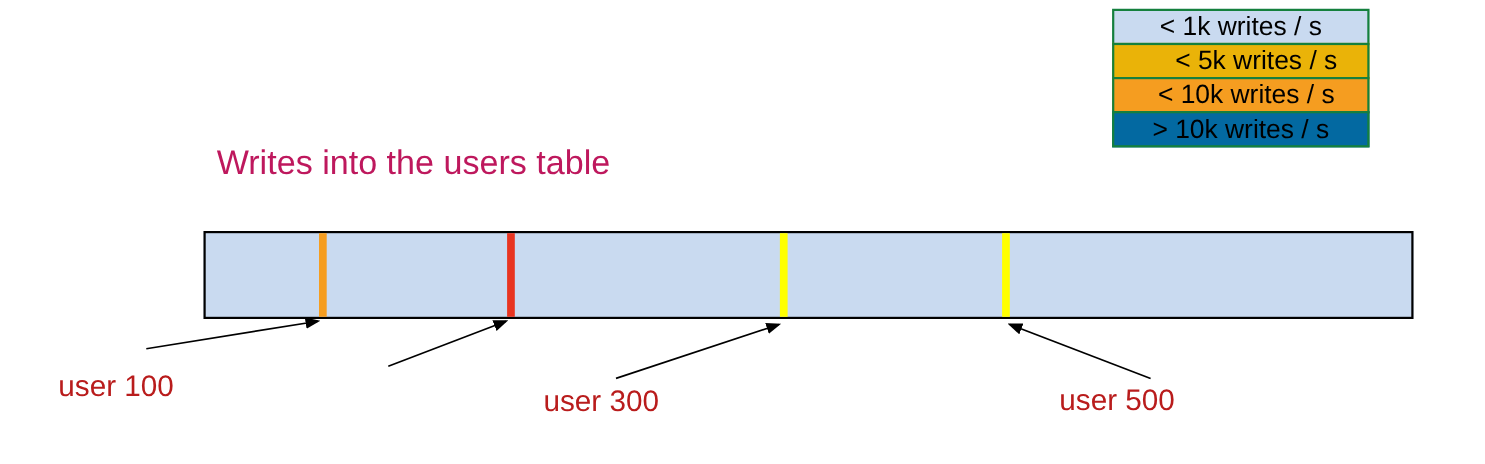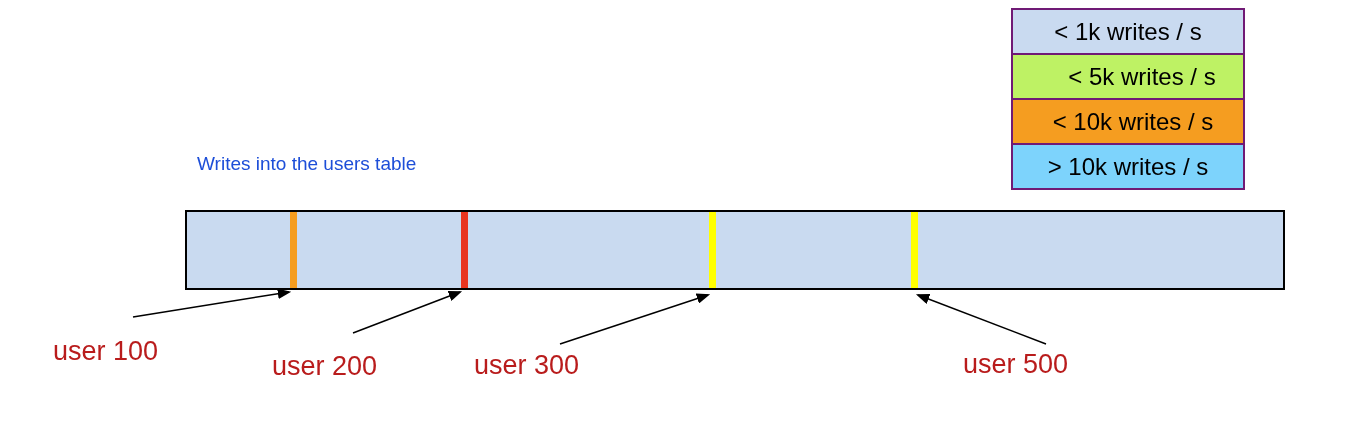--- a/index.html
+++ b/index.html
@@ -13,39 +13,39 @@
     width: 1350px;
     height: 422px;
     background: #ffffff;
     overflow: hidden;
   }
 
   
   .diagram-title {
     position: absolute;
     left: 197px;
-    top: 149px;
-    font-size: 19px;
+    top: 133px;
+    font-size: 31px;
     line-height: 30px;
-    color: #1d4ed8;
+    color: #be185d;
     white-space: nowrap;
   }
 
   
   .legend {
     position: absolute;
     left: 1011px;
     top: 8px;
     width: 234px;
   }
   .legend-row {
     box-sizing: border-box;
     width: 234px;
-    height: 47px;
-    border: 2px solid #701a75;
+    height: 33px;
+    border: 2px solid #15803d;
     margin-top: -2px;
     display: flex;
     align-items: center;
     justify-content: center;
   }
   .legend-row:first-child { margin-top: 0; }
   .legend-row span {
     font-size: 24px;
     color: #000000;
     white-space: nowrap;
@@ -71,21 +71,21 @@
   
   .user-label {
     position: absolute;
     font-size: 27px;
     line-height: 30px;
     color: #b91c1c;
     white-space: nowrap;
   }
   .label-user-100 { left: 53px;  top: 336px; }
   .label-user-200 { left: 272px; top: 351px; }
-  .label-user-300 { left: 474px; top: 350px; }
+  .label-user-300 { left: 494px; top: 350px; }
   .label-user-400 { left: 963px; top: 349px; }
 
   
   .arrows-overlay {
     position: absolute;
     left: 0;
     top: 0;
     width: 1350px;
     height: 422px;
     pointer-events: none;
@@ -95,27 +95,27 @@
 <body>
 
 <div class="canvas">
 
   <div class="diagram-title">Writes into the users table</div>
 
   <div class="legend">
     <div class="legend-row" style="background: rgb(201, 218, 240);">
       <span>&lt; 1k writes / s</span>
     </div>
-    <div class="legend-row" style="background: #bef264; padding-left: 28px;">
+    <div class="legend-row" style="background: #eab308; padding-left: 28px;">
       <span>&lt; 5k writes / s</span>
     </div>
     <div class="legend-row" style="background: rgb(245, 157, 32); padding-left: 10px;">
       <span>&lt; 10k writes / s</span>
     </div>
-    <div class="legend-row" style="background: #7dd3fc;">
+    <div class="legend-row" style="background: #0369a1;">
       <span>&gt; 10k writes / s</span>
     </div>
   </div>
 
   <div class="users-bar" style="background: rgb(201, 218, 240);">
     <div class="stripe" style="background: rgb(245, 157, 32); left: 9.4%;"></div>
     <div class="stripe" style="background: rgb(232, 52, 32); left: 25%;"></div>
     <div class="stripe" style="background: rgb(255, 255, 0); left: 47.6%;"></div>
     <div class="stripe" style="background: rgb(255, 255, 0); left: 66.1%;"></div>
   </div>
@@ -126,17 +126,16 @@
         <path d="M0,0 L9,3.5 L0,7 z" fill="#000000"></path>
       </marker>
     </defs>
     <line x1="133" y1="317" x2="289" y2="292" stroke="#000000" stroke-width="1.5" marker-end="url(#arrowhead)"></line>
     <line x1="353" y1="333" x2="460" y2="292" stroke="#000000" stroke-width="1.5" marker-end="url(#arrowhead)"></line>
     <line x1="560" y1="344" x2="708" y2="295" stroke="#000000" stroke-width="1.5" marker-end="url(#arrowhead)"></line>
     <line x1="1046" y1="344" x2="918" y2="295" stroke="#000000" stroke-width="1.5" marker-end="url(#arrowhead)"></line>
   </svg>
 
   <div class="user-label label-user-100">user 100</div>
-  <div class="user-label label-user-200">user 200</div>
   <div class="user-label label-user-300">user 300</div>
   <div class="user-label label-user-400">user 500</div>
 
 </div>
 
 </body></html>

